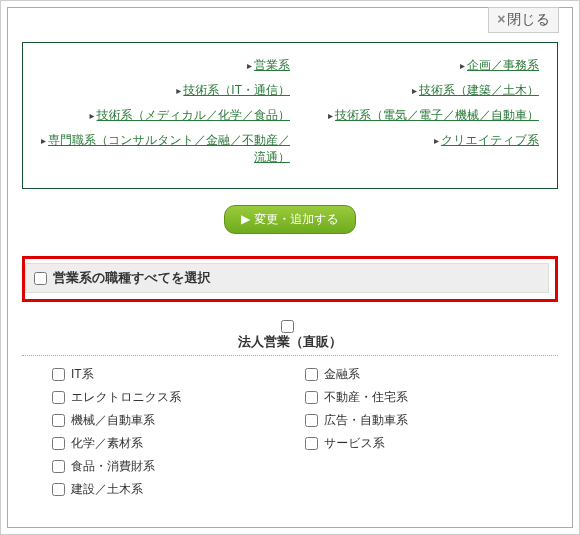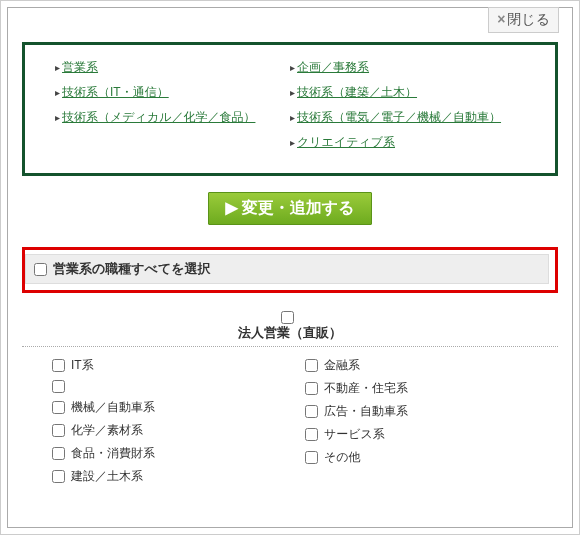--- a/index.html
+++ b/index.html
@@ -4,28 +4,28 @@
 <style>
 * { box-sizing: border-box; margin: 0; padding: 0; }
 body { font-family: "MS PGothic", sans-serif; font-size: 12px; color: #333; background: #fff; }
 .outer { width: 580px; height: 535px; padding: 6px; position: relative; border: 1px solid #ccc; }
 .close-btn { position: absolute; top: 6px; right: 20px; border: 1px solid #ccc; background: #f5f5f5; padding: 3px 8px; font-size: 14px; color: #555; cursor: pointer; }
 .close-x { font-weight: bold; margin-right: 2px; color: #888; }
 .scroll-area { width: 100%; height: 100%; overflow-y: scroll; border: 1px solid #aaa; padding: 10px 14px 20px 14px; }
 .scroll-area::-webkit-scrollbar { width: 16px; }
 .scroll-area::-webkit-scrollbar-track { background: #e8e8e8; border-left: 1px solid #ccc; }
 .scroll-area::-webkit-scrollbar-thumb { background: #bfbfbf; border: 1px solid #999; }
-.category-box { border: 3px solid #14532d; padding: 14px 30px; margin-top: 24px; margin-bottom: 16px; }
+.category-box { border: 1px solid #14532d; padding: 14px 18px; margin-top: 24px; margin-bottom: 16px; text-align: right; }
 .category-box .cols { display: flex; }
 .category-box .col { flex: 1; }
 .cat-item { margin-bottom: 8px; font-size: 12px; }
 .bullet { color: #444; margin-right: 2px; font-size: 10px; }
 .cat-link { color: #2a7a3a; text-decoration: underline; cursor: pointer; }
 .action-row { text-align: center; margin: 14px 0 22px 0; }
-.action-btn { display: inline-block; background: linear-gradient(#9acb3a, #6eab1f); border: 1px solid #5a9318; border-radius: 1px; color: #fff; font-size: 16px; font-weight: bold; padding: 5px 16px; cursor: pointer; }
+.action-btn { display: inline-block; background: linear-gradient(#9acb3a, #6eab1f); border: 1px solid #5a9318; border-radius: 11px; color: #fff; font-size: 12px; font-weight: normal; padding: 5px 16px; cursor: pointer; }
 .action-btn .arrow { margin-right: 4px; }
 .highlight-section { border: 3px solid #d00; padding: 4px 6px 6px 0; margin-bottom: 14px; }
 .section-header { background: #eee; border: 1px solid #ddd; padding: 5px 8px; font-size: 13px; font-weight: bold; display: flex; align-items: center; }
 .section-header input { margin-right: 6px; }
 .group-header { border-bottom: 1px dotted #aaa; padding: 4px 2px; font-size: 13px; font-weight: bold; display: flex; align-items: center; margin-bottom: 10px; flex-direction: column; }
 .group-header input { margin-right: 6px; }
 .options { display: flex; padding: 0 0 14px 30px; }
 .options .ocol { flex: 1; }
 .opt { margin-bottom: 6px; display: flex; align-items: center; font-size: 12px; }
 .opt input { margin-right: 6px; }
@@ -39,20 +39,21 @@
   </button>
 
   <div class="scroll-area">
 
     <div class="category-box">
       <div class="cols">
         <div class="col">
           <div class="cat-item"><span class="bullet">▸</span><a class="cat-link">営業系</a></div>
           <div class="cat-item"><span class="bullet">▸</span><a class="cat-link">技術系（IT・通信）</a></div>
           <div class="cat-item"><span class="bullet">▸</span><a class="cat-link">技術系（メディカル／化学／食品）</a></div>
+          <div class="cat-item"><span class="bullet">▸</span><a class="cat-link">専門職系（コンサルタント／金融／不動産／流通）</a></div>
         </div>
         <div class="col">
           <div class="cat-item"><span class="bullet">▸</span><a class="cat-link">企画／事務系</a></div>
           <div class="cat-item"><span class="bullet">▸</span><a class="cat-link">技術系（建築／土木）</a></div>
           <div class="cat-item"><span class="bullet">▸</span><a class="cat-link">技術系（電気／電子／機械／自動車）</a></div>
           <div class="cat-item"><span class="bullet">▸</span><a class="cat-link">クリエイティブ系</a></div>
         </div>
       </div>
     </div>
 
@@ -72,20 +73,21 @@
       <span>法人営業（直販）</span>
     </div>
     <div class="options">
       <div class="ocol">
         <div class="opt">
             <input type="checkbox" style="">
             <span>IT系</span>
           </div>
         <div class="opt">
             <input type="checkbox" style="">
+            <span>エレクトロニクス系</span>
           </div>
         <div class="opt">
             <input type="checkbox" style="">
             <span>機械／自動車系</span>
           </div>
         <div class="opt">
             <input type="checkbox" style="">
             <span>化学／素材系</span>
           </div>
         <div class="opt">
@@ -107,21 +109,17 @@
             <span>不動産・住宅系</span>
           </div>
         <div class="opt">
             <input type="checkbox" style="">
             <span>広告・自動車系</span>
           </div>
         <div class="opt">
             <input type="checkbox" style="">
             <span>サービス系</span>
           </div>
-        <div class="opt">
-            <input type="checkbox" style="">
-            <span>その他</span>
-          </div>
       </div>
     </div>
 
   </div>
 </div>
 
 </body></html>

